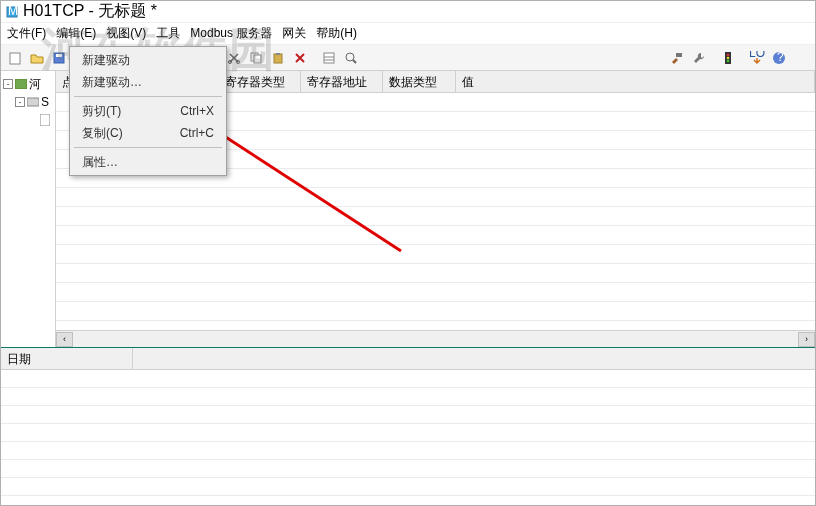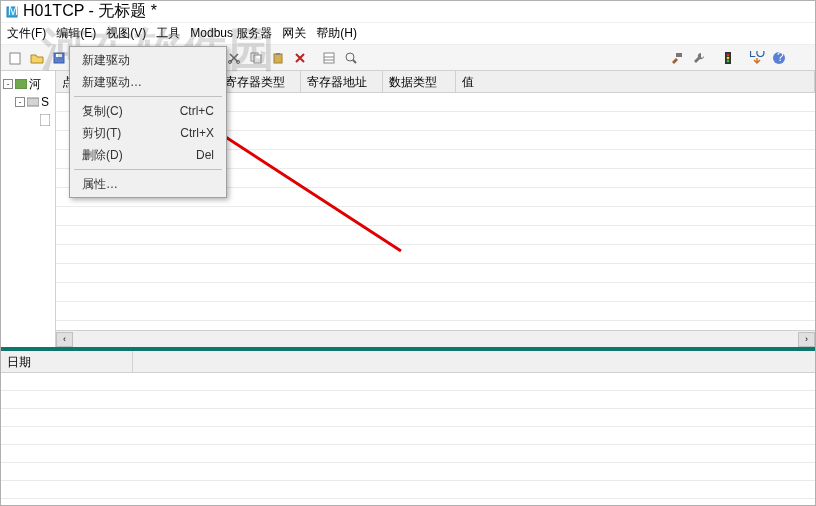--- a/index.html
+++ b/index.html
@@ -17,21 +17,21 @@
   .tree-row { display:flex; align-items:center; height:18px; white-space:nowrap; }
   .tree-toggle { width:10px; height:10px; border:1px solid #888; font-size:8px; line-height:8px; text-align:center; margin-right:2px; }
   .tree-icon { width:12px; height:12px; margin-right:2px; display:inline-flex; align-items:center; justify-content:center; }
   .grid-pane { flex:1; display:flex; flex-direction:column; }
   .grid-header { display:flex; height:22px; background:#f0f0f0; border-bottom:1px solid #d0d0d0; flex:none; }
   .grid-header .gh { border-right:1px solid #d0d0d0; padding:3px 6px; color:#000; background:#efefef; }
   .grid-body { flex:1; background:#fff; }
   .grid-body .grow { height:19px; border-bottom:1px solid #eaeaea; }
   .scrollbar-h { height:17px; background:#f0f0f0; border-top:1px solid #d0d0d0; display:flex; align-items:center; }
   .scroll-left, .scroll-right { width:17px; height:15px; background:#e0e0e0; border:1px solid #c0c0c0; display:flex; align-items:center; justify-content:center; font-size:9px; }
-  .log-area { border-top:4px solid #0f766e; height:158px; }
+  .log-area { border-top:1px solid #0f766e; height:158px; }
   .log-header { display:flex; height:22px; background:#f0f0f0; border-bottom:1px solid #d0d0d0; }
   .log-header .lh { border-right:1px solid #d0d0d0; padding:3px 6px; }
   .log-body { height:120px; background:#fff; }
   .log-body .lrow { height:18px; border-bottom:1px solid #eaeaea; }
   
   .ctx-menu { position:absolute; top:45px; left:68px; width:158px; background:#f0f0f0; border:1px solid #a0a0a0; box-shadow:2px 2px 5px rgba(0,0,0,0.3); z-index:50; padding:2px; }
   .ctx-item { height:22px; display:flex; align-items:center; padding:0 10px; justify-content:space-between; color:#333; }
   .ctx-sep { height:1px; background:#c0c0c0; margin:3px 2px; }
   
   .watermark { position:absolute; top:18px; left:40px; font-size:46px; font-weight:700; color:rgba(100,100,100,0.22); pointer-events:none; z-index:5; letter-spacing:1px; }
@@ -281,28 +281,24 @@
 
 <div class="ctx-menu">
   <div class="ctx-item">
       <span>新建驱动</span>
     </div>
   <div class="ctx-item">
       <span>新建驱动…</span>
     </div>
   <div class="ctx-sep"></div>
   <div class="ctx-item">
+      <span>剪切(T)</span>
+      <span>Ctrl+X</span>
+    </div>
+  <div class="ctx-item">
       <span>复制(C)</span>
       <span>Ctrl+C</span>
     </div>
-  <div class="ctx-item">
-      <span>剪切(T)</span>
-      <span>Ctrl+X</span>
-    </div>
-  <div class="ctx-item">
-      <span>删除(D)</span>
-      <span>Del</span>
-    </div>
   <div class="ctx-sep"></div>
   <div class="ctx-item">
       <span>属性…</span>
     </div>
 </div>
 
 </body></html>

